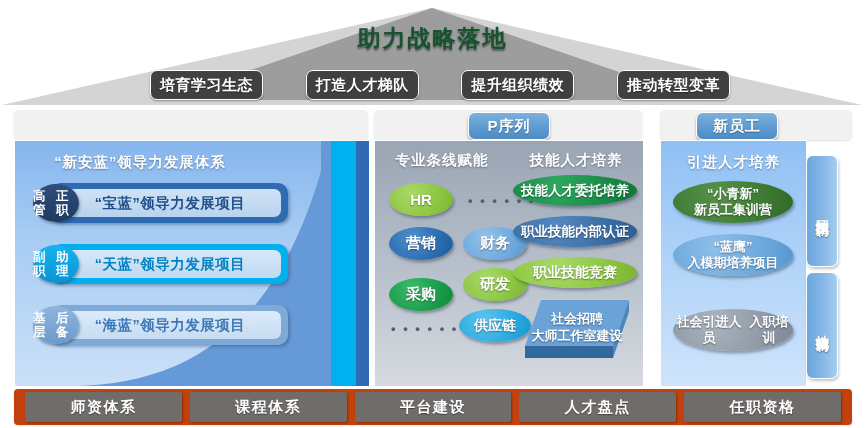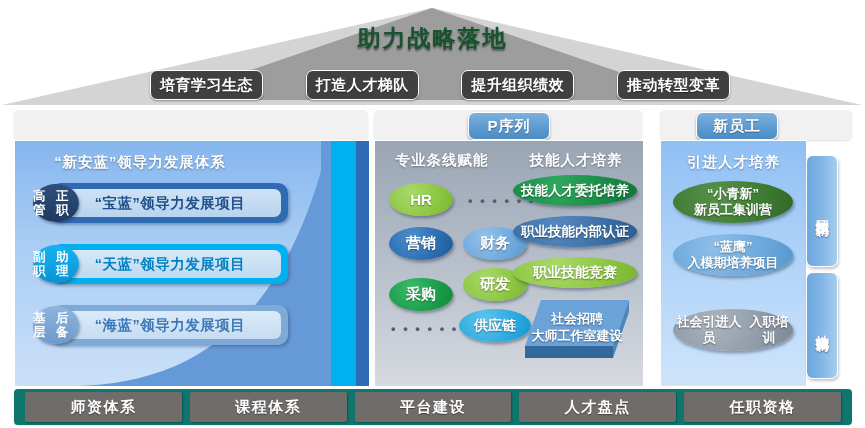--- a/index.html
+++ b/index.html
@@ -92,21 +92,21 @@
                background:linear-gradient(90deg,#6aa6dd 0%,#83b7e6 50%,#a7cdf0 100%);
                border:1px solid #ffffff;
                box-shadow:1px 2px 3px rgba(40,60,90,.3);
                color:#ffffff;font-size:13.5px;font-weight:bold;letter-spacing:1px;
                display:flex;align-items:center;justify-content:center;
                writing-mode:vertical-rl;text-orientation:upright;
                text-shadow:0 1px 1.5px rgba(0,0,0,.35);}
 
   
   .foundation{position:absolute;left:14px;top:389px;width:838px;height:36px;
-              background:#0f766e;border-radius:4px;
+              background:#c2410c;border-radius:4px;
               display:flex;align-items:center;justify-content:space-between;
               padding:0 7px;box-sizing:border-box;
               box-shadow:0 1px 2px rgba(0,0,0,.12);}
   .found-btn{height:30px;flex:1;margin:0 4px;background:#6f6c6a;border-radius:2px;
              color:#ffffff;font-size:15px;font-weight:bold;letter-spacing:1.5px;
              display:flex;align-items:center;justify-content:center;
              box-shadow:1px 1px 2px rgba(0,0,0,.3);
              text-shadow:0 1px 1px rgba(0,0,0,.4);}
 </style>
 </head>

